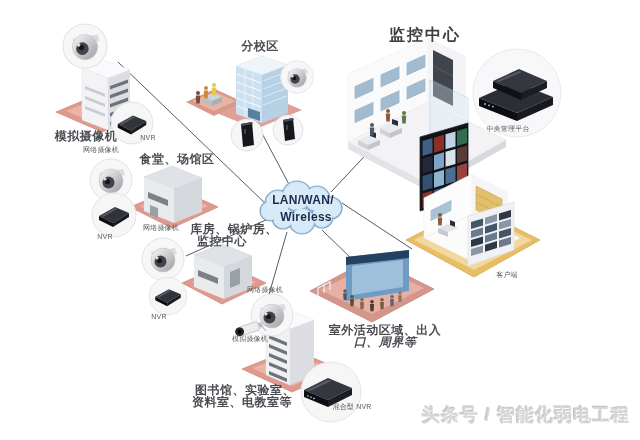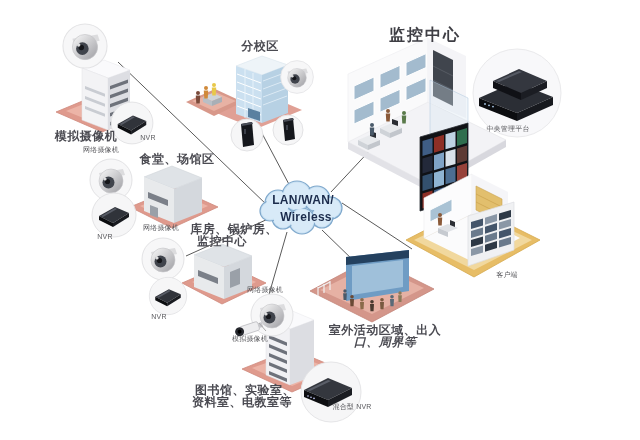--- a/index.html
+++ b/index.html
@@ -353,14 +353,15 @@
 <div class="lbl albl" style="left:242px;top:396px;">资料室、电教室等</div>
 <div class="lbl tlbl" style="left:352px;top:403px;">混合型 NVR</div>
 <div class="lbl albl" style="left:260px;top:40px;">分校区</div>
 <div class="lbl title" style="left:425px;top:26px;">监控中心</div>
 <div class="lbl tlbl" style="left:508px;top:125px;">中央管理平台</div>
 <div class="lbl tlbl" style="left:507px;top:271px;">客户端</div>
 <div class="lbl albl" style="left:385px;top:324px;">室外活动区域、出入</div>
 <div class="lbl albl" style="left:385px;top:336px;font-style:italic;">口、周界等</div>
 <div class="lbl cloudtxt" style="left:303px;top:194px;">LAN/WAN/</div>
 <div class="lbl cloudtxt" style="left:306px;top:211px;">Wireless</div>
+<div class="watermark">头条号 / 智能化弱电工程</div>
 
 </div>
 
 </body></html>

